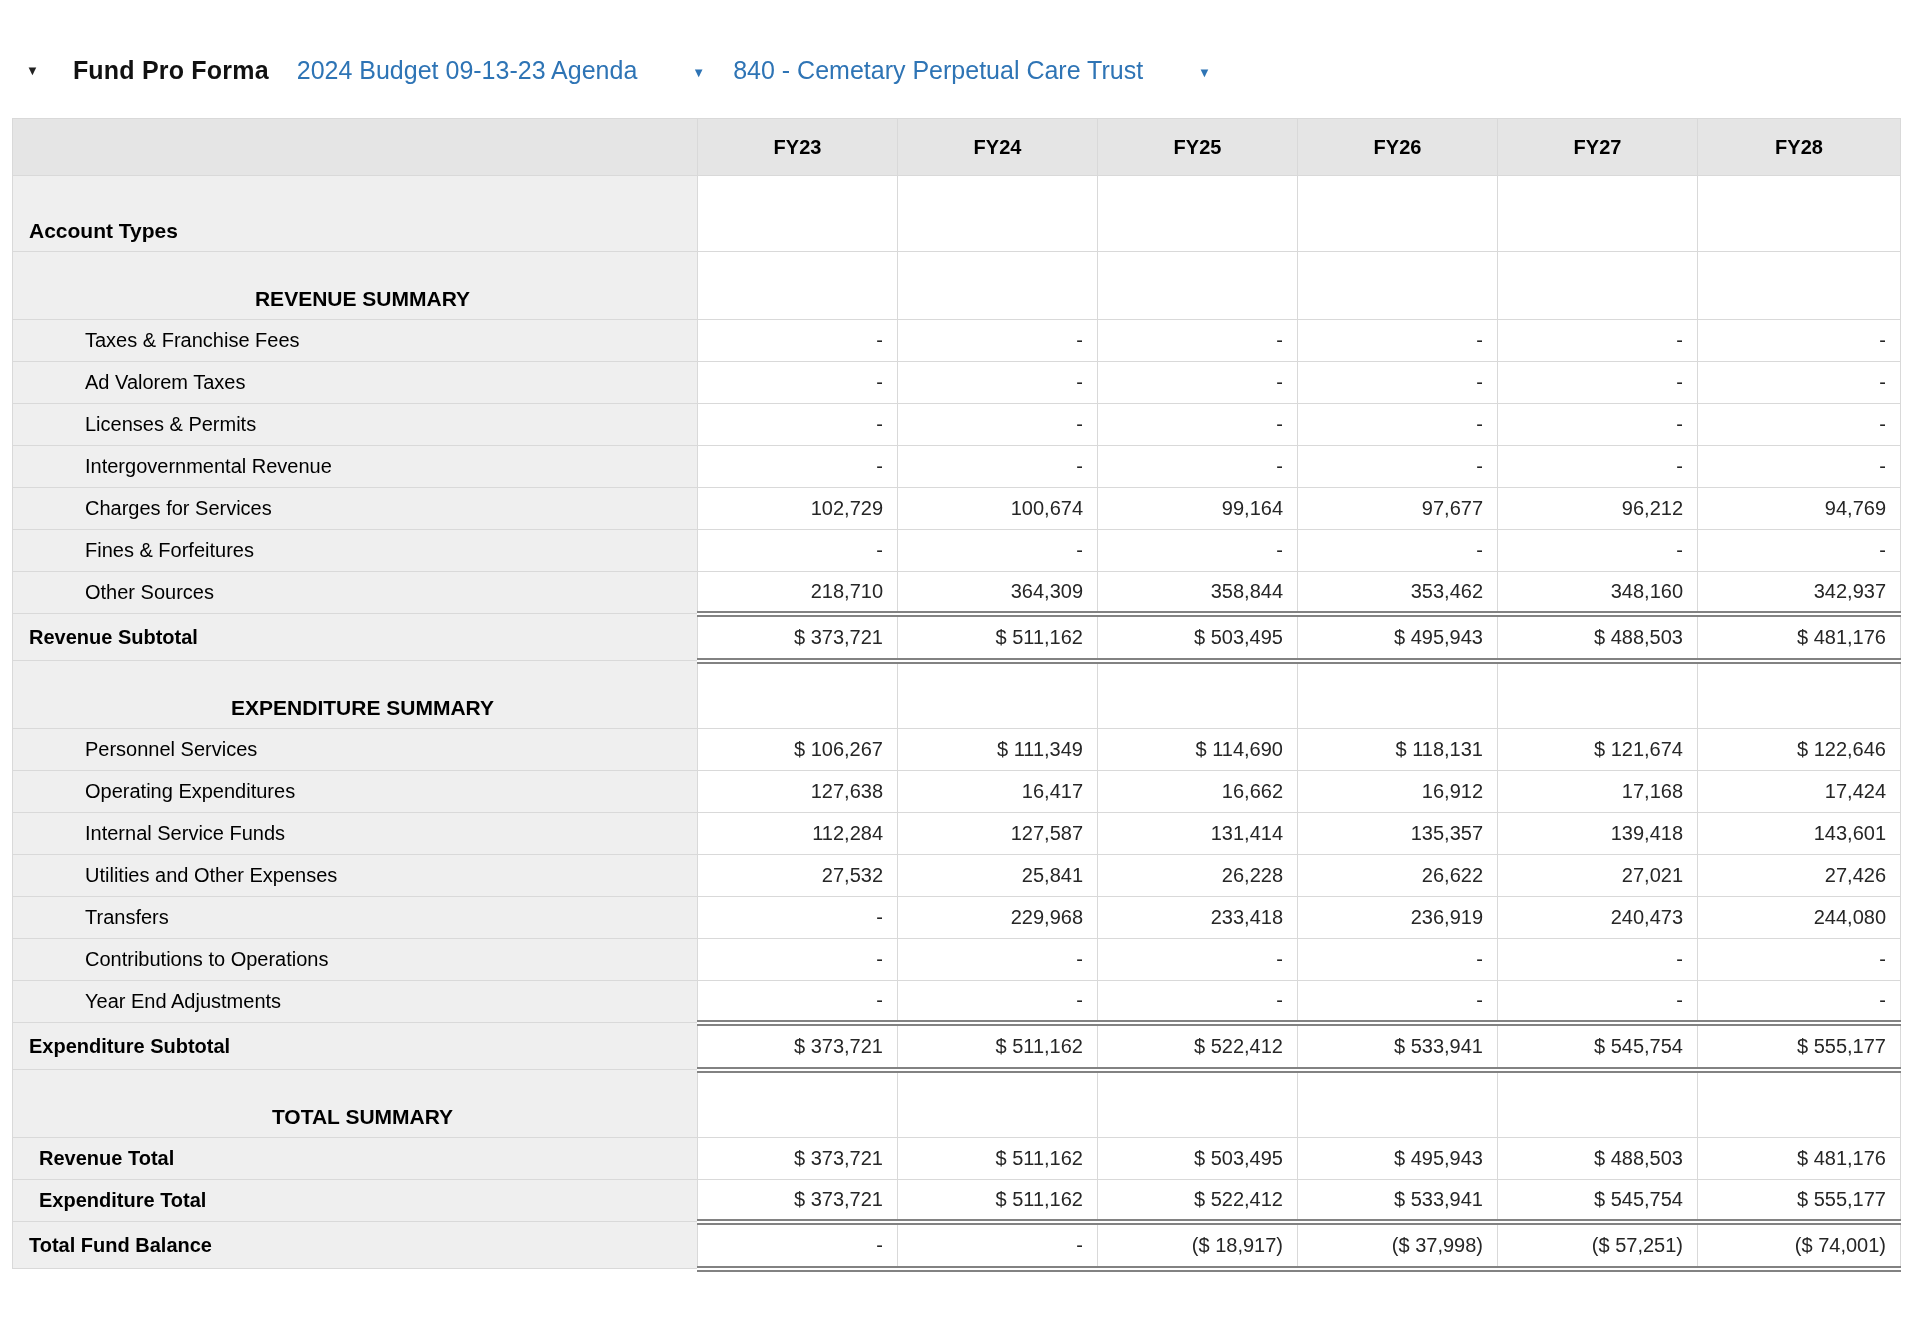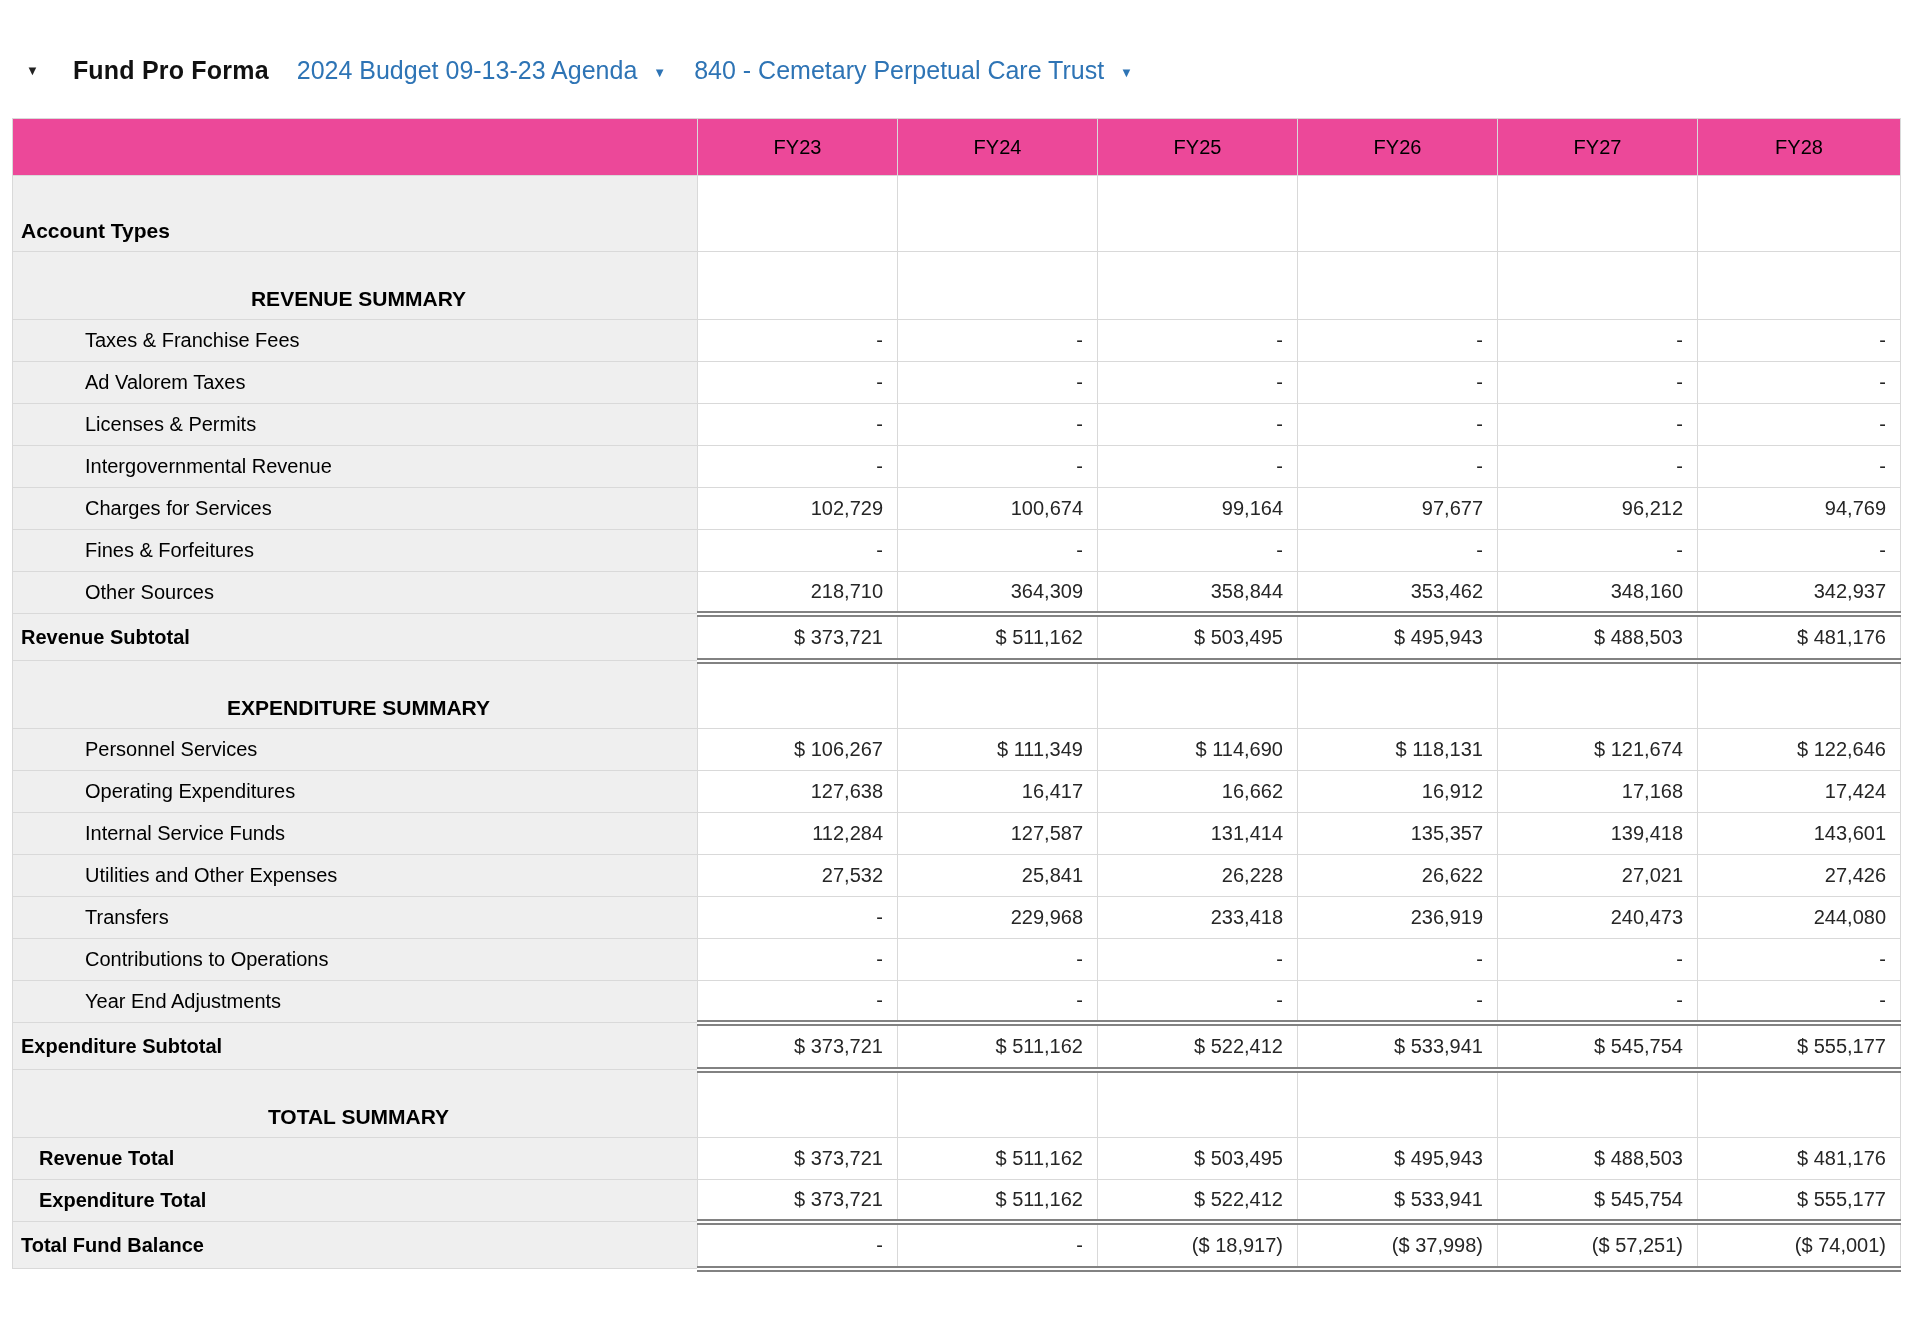--- a/index.html
+++ b/index.html
@@ -10,44 +10,44 @@
     display:flex;align-items:center;
     margin:50px 0 0 26px;height:40px;
   }
   .collapse-caret{
     font-size:13px;color:#222;margin-right:34px;cursor:pointer;line-height:1;
   }
   .page-title{
     font-size:25px;font-weight:bold;color:#111;margin-right:28px;letter-spacing:0.2px;
   }
   .dropdown{
-    display:flex;align-items:center;cursor:pointer;margin-right:28px;
+    display:flex;align-items:center;cursor:pointer;margin-right:28px;gap:39px;
   }
   .dropdown-label{
     font-size:25px;color:#2E74B5;
   }
   .dropdown-caret{
     font-size:13px;color:#2E74B5;margin-left:16px;line-height:1;padding-top:4px;
   }
 
   
   table.pro-forma{
     border-collapse:collapse;table-layout:fixed;
     margin:28px 0 0 12px;width:1888px;
   }
   .pro-forma td,.pro-forma th{
     border:1px solid #D9D9D9;font-size:20px;overflow:hidden;white-space:nowrap;
   }
   .pro-forma thead th{
-    background:#ec4899;color:#000;font-weight:normal;text-align:center;
+    background:#e5e5e5;color:#000;font-weight:bold;text-align:center;
     height:54px;vertical-align:middle;
   }
   .label-cell{
     background:#EFEFEF;color:#000;text-align:left;vertical-align:middle;
-    padding-left:8px;
+    padding-left:16px;
   }
   .value-cell{
     background:#ffffff;color:#262626;text-align:right;
     padding-right:14px;vertical-align:middle;
   }
 
   tr.account{height:76px;}
   tr.account .label-cell{vertical-align:bottom;padding-bottom:8px;font-weight:bold;font-size:21px;}
 
   tr.section{height:68px;}

